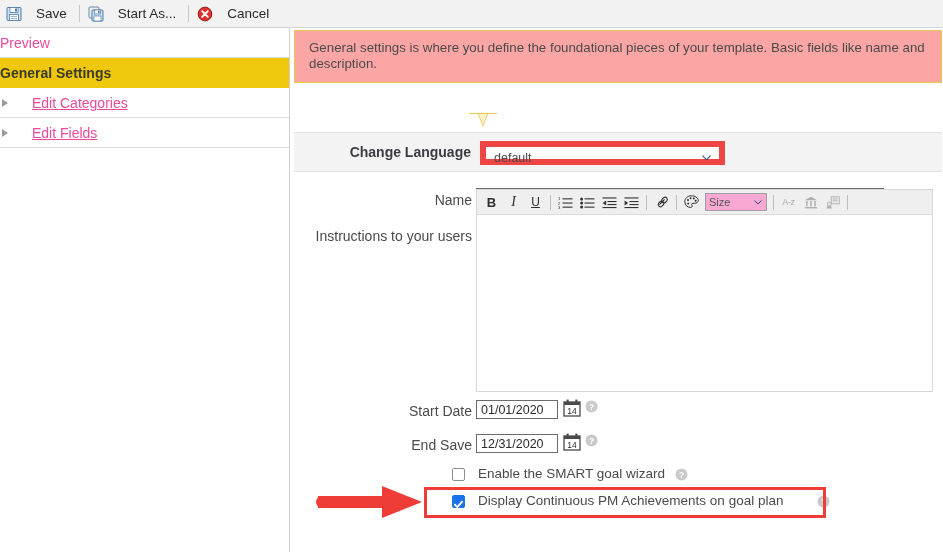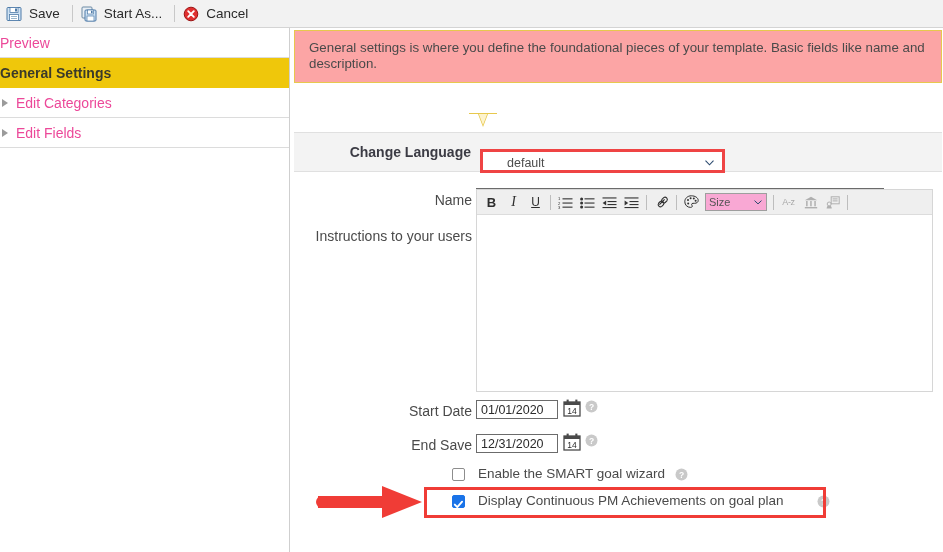--- a/index.html
+++ b/index.html
@@ -24,21 +24,21 @@
     width: 943px; height: 28px;
     background: #f2f2f2;
     border-bottom: 1px solid #d4d4d4;
     display: flex;
     align-items: center;
     box-sizing: border-box;
   }
   .tb-btn {
     display: flex;
     align-items: center;
-    gap: 7px;
+    gap: 14px;
     padding: 0 10px 0 6px;
     height: 26px;
     cursor: pointer;
     font-size: 13.5px;
     color: #2b2b2b;
     white-space: nowrap;
   }
   .tb-sep {
     width: 1px; height: 17px;
     background: #c8c8c8;
@@ -70,21 +70,21 @@
     overflow: hidden;
   }
   .nav-item.first { padding-left: 0px; }
   .nav-item.active {
     background: #efc70b;
     font-weight: bold;
     color: #3a3a2a;
     border-bottom: 1px solid #efc70b;
     padding-left: 0px;
   }
-  .nav-item.has-arrow { padding-left: 16px; }
+  .nav-item.has-arrow { padding-left: 32px; text-decoration: underline; }
   .nav-arrow {
     position: absolute;
     left: 2px; top: 11px;
     width: 0; height: 0;
     border-left: 6px solid #9b9b9b;
     border-top: 4px solid transparent;
     border-bottom: 4px solid transparent;
   }
   .sidebar-rest {
     position: absolute;
@@ -137,28 +137,28 @@
   .lang-label {
     position: absolute;
     right: 471px; top: 11px;
     font-size: 14px;
     font-weight: bold;
     color: #3b3b44;
     white-space: nowrap;
   }
   .lang-select {
     position: absolute;
-    left: 186px; top: 16px;
+    left: 186px; top: 8px;
     width: 245px; height: 24px;
     background: #ffffff;
-    border: 3px solid #ef4444;
+    border: 6px solid #ef4444;
     box-sizing: border-box;
     font-size: 12.5px;
     color: #4c4c4c;
-    padding: 4px 24px;
+    padding: 4px 8px;
     cursor: pointer;
   }
   .lang-caret {
     position: absolute;
     right: 8px; top: 8px;
     width: 9px; height: 6px;
   }
 
   
   .f-label {

